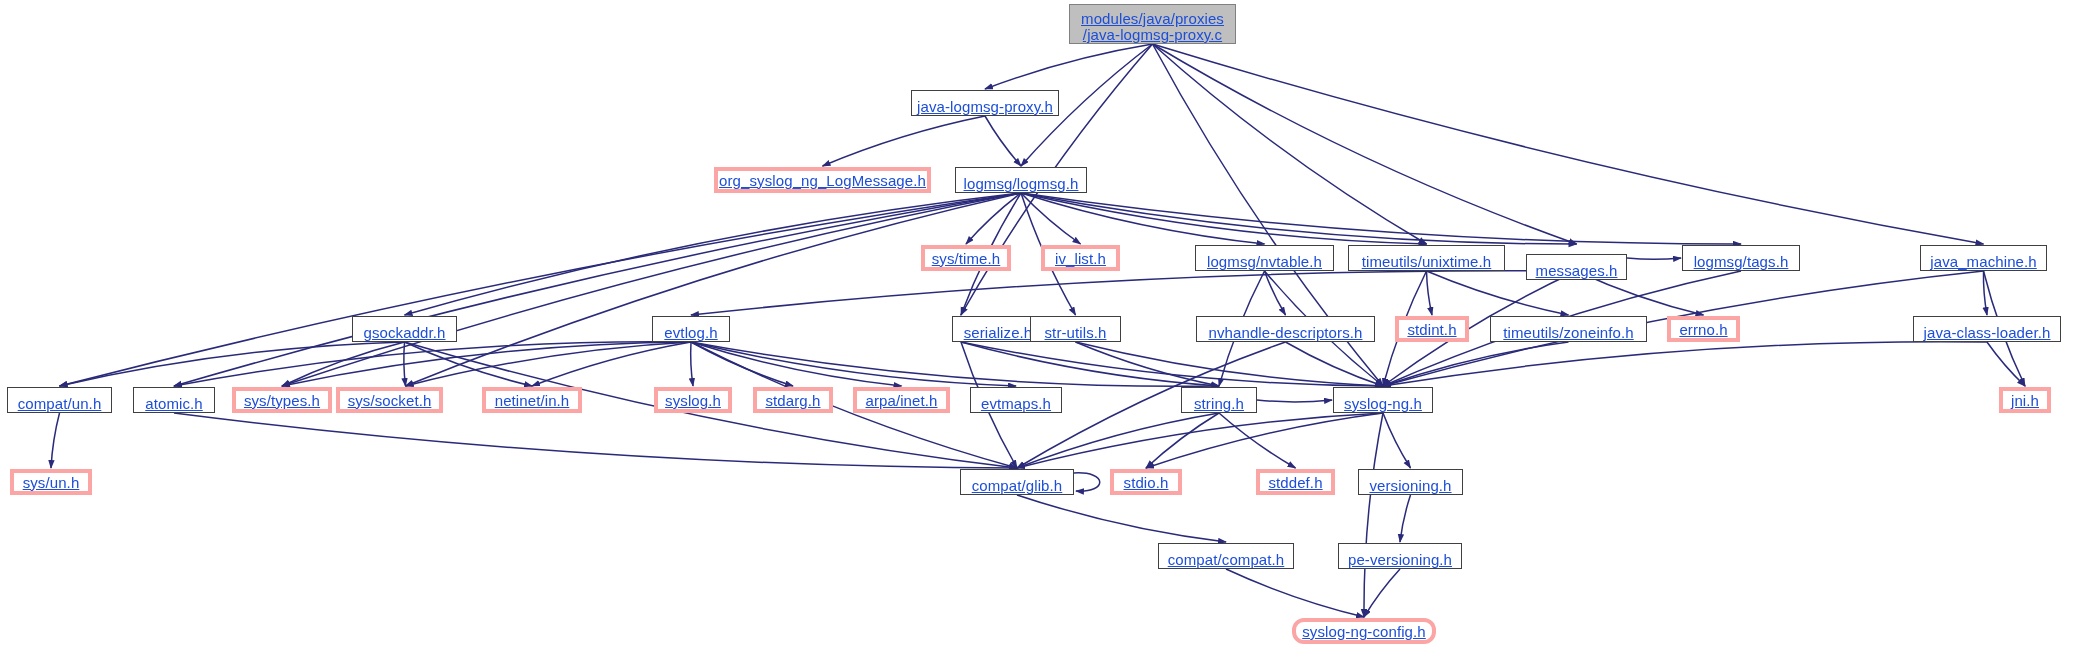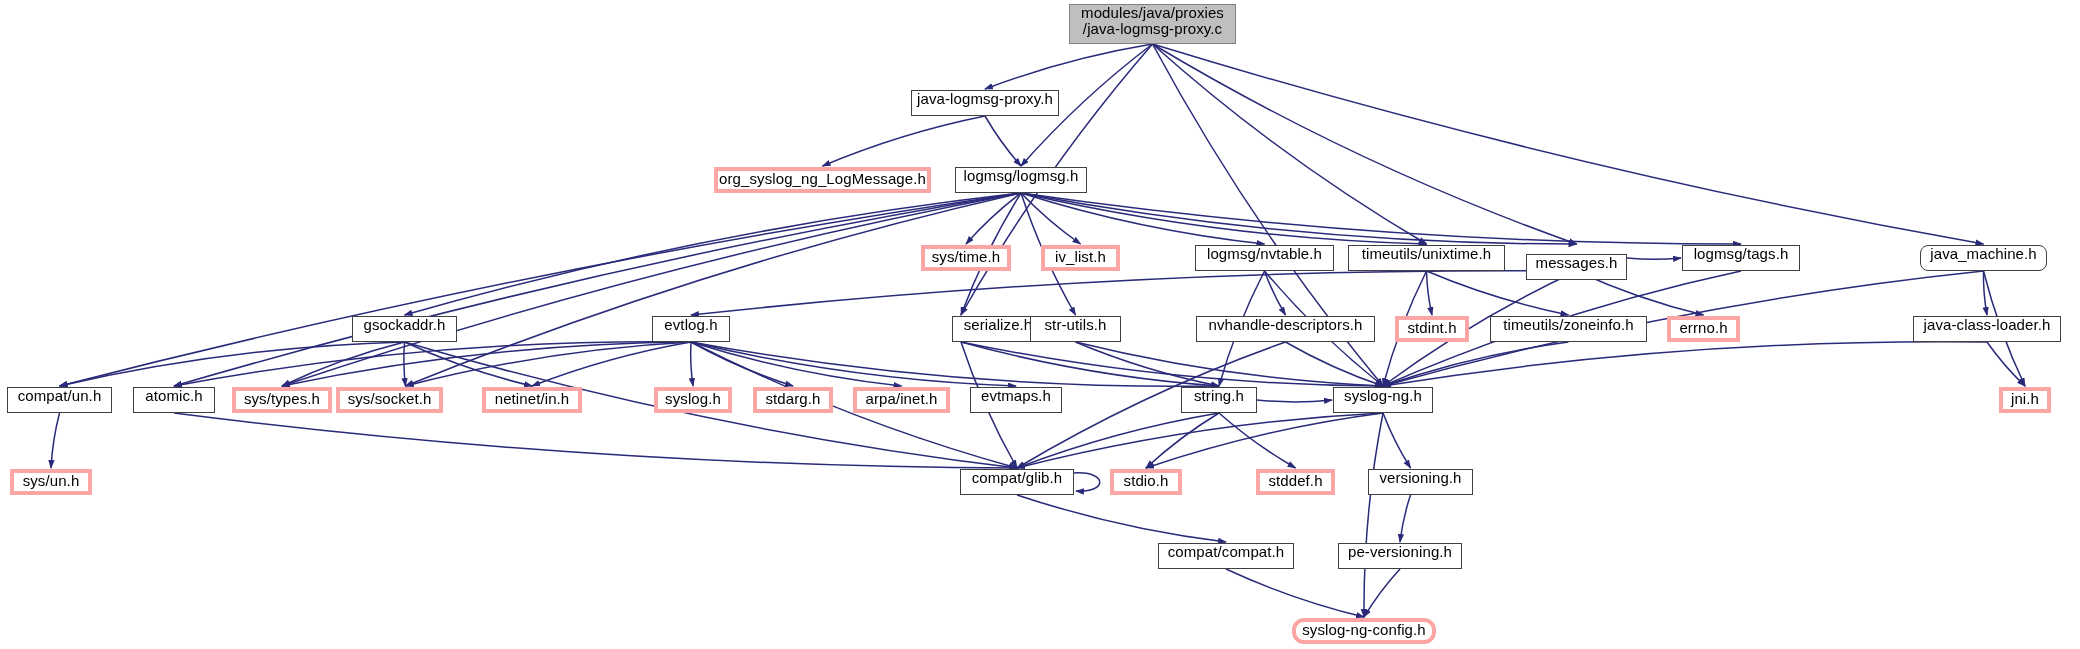--- a/index.html
+++ b/index.html
@@ -2,28 +2,29 @@
 <html><head>
 <meta charset="utf-8">
 <style>
   html,body{margin:0;padding:0;background:#ffffff;}
   body{width:2080px;height:649px;overflow:hidden;font-family:"Liberation Sans",sans-serif;}
   #graph{position:relative;width:2080px;height:649px;background:#ffffff;}
   svg#edges{position:absolute;left:0;top:0;width:2080px;height:649px;pointer-events:none;}
   .node{
     position:absolute;
     box-sizing:border-box;
-    display:flex;align-items:flex-start;justify-content:center;
+    display:flex;align-items:flex-end;justify-content:center;
     text-align:center;
     white-space:pre;
     line-height:1.08;
     background:#ffffff;
-    color:#000000;
+    color:#1d4ed8;
     font-size:15px;
     letter-spacing:0.1px;
+    text-decoration:underline;
   }
   .node.sys{border:4px solid #fca5a5;}
   .node.local{border:1.6px solid #404040;}
   .node.root{border:1.6px solid #808080;background:#bfbfbf;font-size:15px;}
 </style>
 </head>
 <body>
 
 <div id="graph">
   <svg id="edges" viewBox="0 0 2080 649">
@@ -116,21 +117,21 @@
 /java-logmsg-proxy.c</span></div>
       <div class="node local" style="left: 911px; top: 90px; width: 148px; height: 26px;"><span>java-logmsg-proxy.h</span></div>
       <div class="node sys" style="left: 714px; top: 167px; width: 217px; height: 26px;"><span>org_syslog_ng_LogMessage.h</span></div>
       <div class="node local" style="left: 955px; top: 167px; width: 132px; height: 26px;"><span>logmsg/logmsg.h</span></div>
       <div class="node sys" style="left: 921px; top: 245px; width: 90px; height: 26px;"><span>sys/time.h</span></div>
       <div class="node sys" style="left: 1041px; top: 245px; width: 79px; height: 26px;"><span>iv_list.h</span></div>
       <div class="node local" style="left: 1195px; top: 245px; width: 139px; height: 26px;"><span>logmsg/nvtable.h</span></div>
       <div class="node local" style="left: 1348px; top: 245px; width: 157px; height: 26px;"><span>timeutils/unixtime.h</span></div>
       <div class="node local" style="left: 1526px; top: 254px; width: 101px; height: 26px;"><span>messages.h</span></div>
       <div class="node local" style="left: 1682px; top: 245px; width: 118px; height: 26px;"><span>logmsg/tags.h</span></div>
-      <div class="node local" style="left: 1920px; top: 245px; width: 127px; height: 26px; border-radius: 8px;"><span>java_machine.h</span></div>
+      <div class="node local" style="left: 1920px; top: 245px; width: 127px; height: 26px;"><span>java_machine.h</span></div>
       <div class="node local" style="left: 352px; top: 316px; width: 105px; height: 26px;"><span>gsockaddr.h</span></div>
       <div class="node local" style="left: 652px; top: 316px; width: 78px; height: 26px;"><span>evtlog.h</span></div>
       <div class="node local" style="left: 915px; top: 316px; width: 92px; height: 26px; margin-left: 37px;"><span>serialize.h</span></div>
       <div class="node local" style="left: 1030px; top: 316px; width: 91px; height: 26px;"><span>str-utils.h</span></div>
       <div class="node local" style="left: 1196px; top: 316px; width: 179px; height: 26px;"><span>nvhandle-descriptors.h</span></div>
       <div class="node sys" style="left: 1395px; top: 316px; width: 74px; height: 26px;"><span>stdint.h</span></div>
       <div class="node local" style="left: 1490px; top: 316px; width: 157px; height: 26px;"><span>timeutils/zoneinfo.h</span></div>
       <div class="node sys" style="left: 1667px; top: 316px; width: 73px; height: 26px;"><span>errno.h</span></div>
       <div class="node local" style="left: 1913px; top: 316px; width: 148px; height: 26px;"><span>java-class-loader.h</span></div>
       <div class="node local" style="left: 7px; top: 387px; width: 105px; height: 26px;"><span>compat/un.h</span></div>
@@ -141,19 +142,19 @@
       <div class="node sys" style="left: 654px; top: 387px; width: 78px; height: 26px;"><span>syslog.h</span></div>
       <div class="node sys" style="left: 753px; top: 387px; width: 80px; height: 26px;"><span>stdarg.h</span></div>
       <div class="node sys" style="left: 853px; top: 387px; width: 97px; height: 26px;"><span>arpa/inet.h</span></div>
       <div class="node local" style="left: 970px; top: 387px; width: 92px; height: 26px;"><span>evtmaps.h</span></div>
       <div class="node local" style="left: 1181px; top: 387px; width: 76px; height: 26px;"><span>string.h</span></div>
       <div class="node local" style="left: 1333px; top: 387px; width: 100px; height: 26px;"><span>syslog-ng.h</span></div>
       <div class="node sys" style="left: 1999px; top: 387px; width: 52px; height: 26px;"><span>jni.h</span></div>
       <div class="node local" style="left: 960px; top: 469px; width: 114px; height: 26px;"><span>compat/glib.h</span></div>
       <div class="node sys" style="left: 1110px; top: 469px; width: 72px; height: 26px;"><span>stdio.h</span></div>
       <div class="node sys" style="left: 1256px; top: 469px; width: 79px; height: 26px;"><span>stddef.h</span></div>
-      <div class="node local" style="left: 1358px; top: 469px; width: 105px; height: 26px; margin-left: 10px;"><span>versioning.h</span></div>
+      <div class="node local" style="left: 1358px; top: 469px; width: 105px; height: 26px;"><span>versioning.h</span></div>
       <div class="node local" style="left: 1158px; top: 543px; width: 136px; height: 26px;"><span>compat/compat.h</span></div>
       <div class="node local" style="left: 1338px; top: 543px; width: 124px; height: 26px;"><span>pe-versioning.h</span></div>
       <div class="node sys" style="left: 1292px; top: 618px; width: 144px; height: 26px; border-radius: 12px;"><span>syslog-ng-config.h</span></div>
       <div class="node sys" style="left: 10px; top: 469px; width: 82px; height: 26px;"><span>sys/un.h</span></div>
     </div>
 </div>
 
 </body></html>

